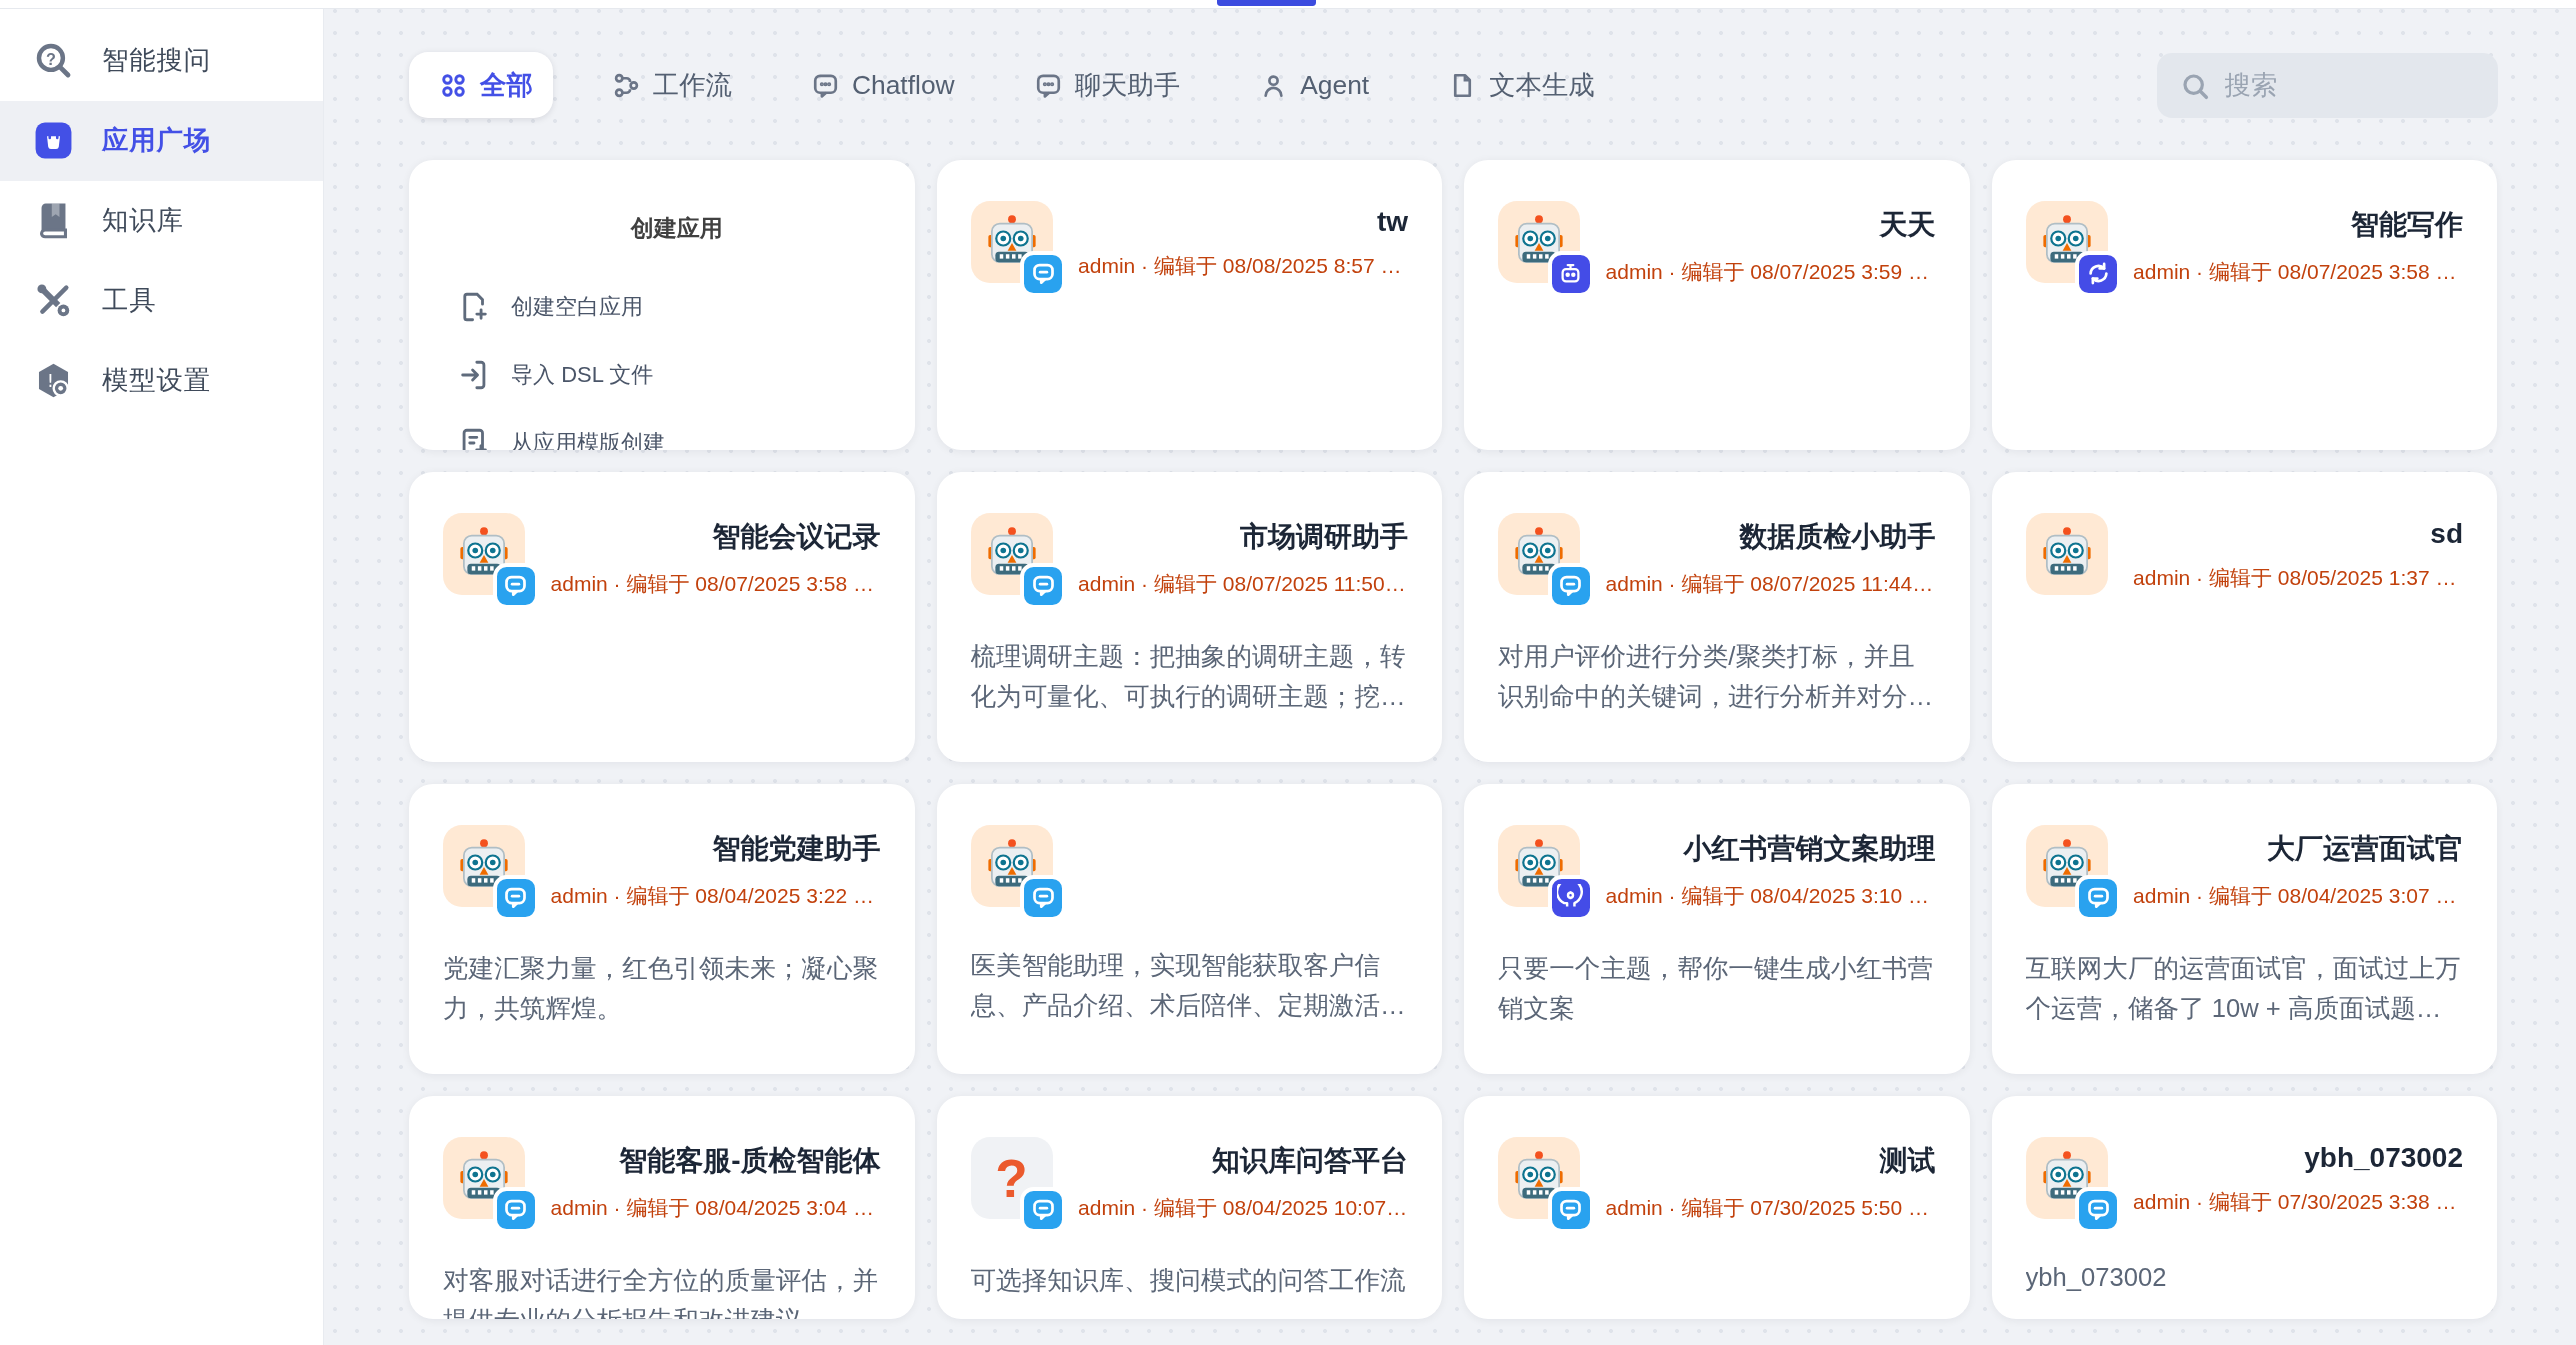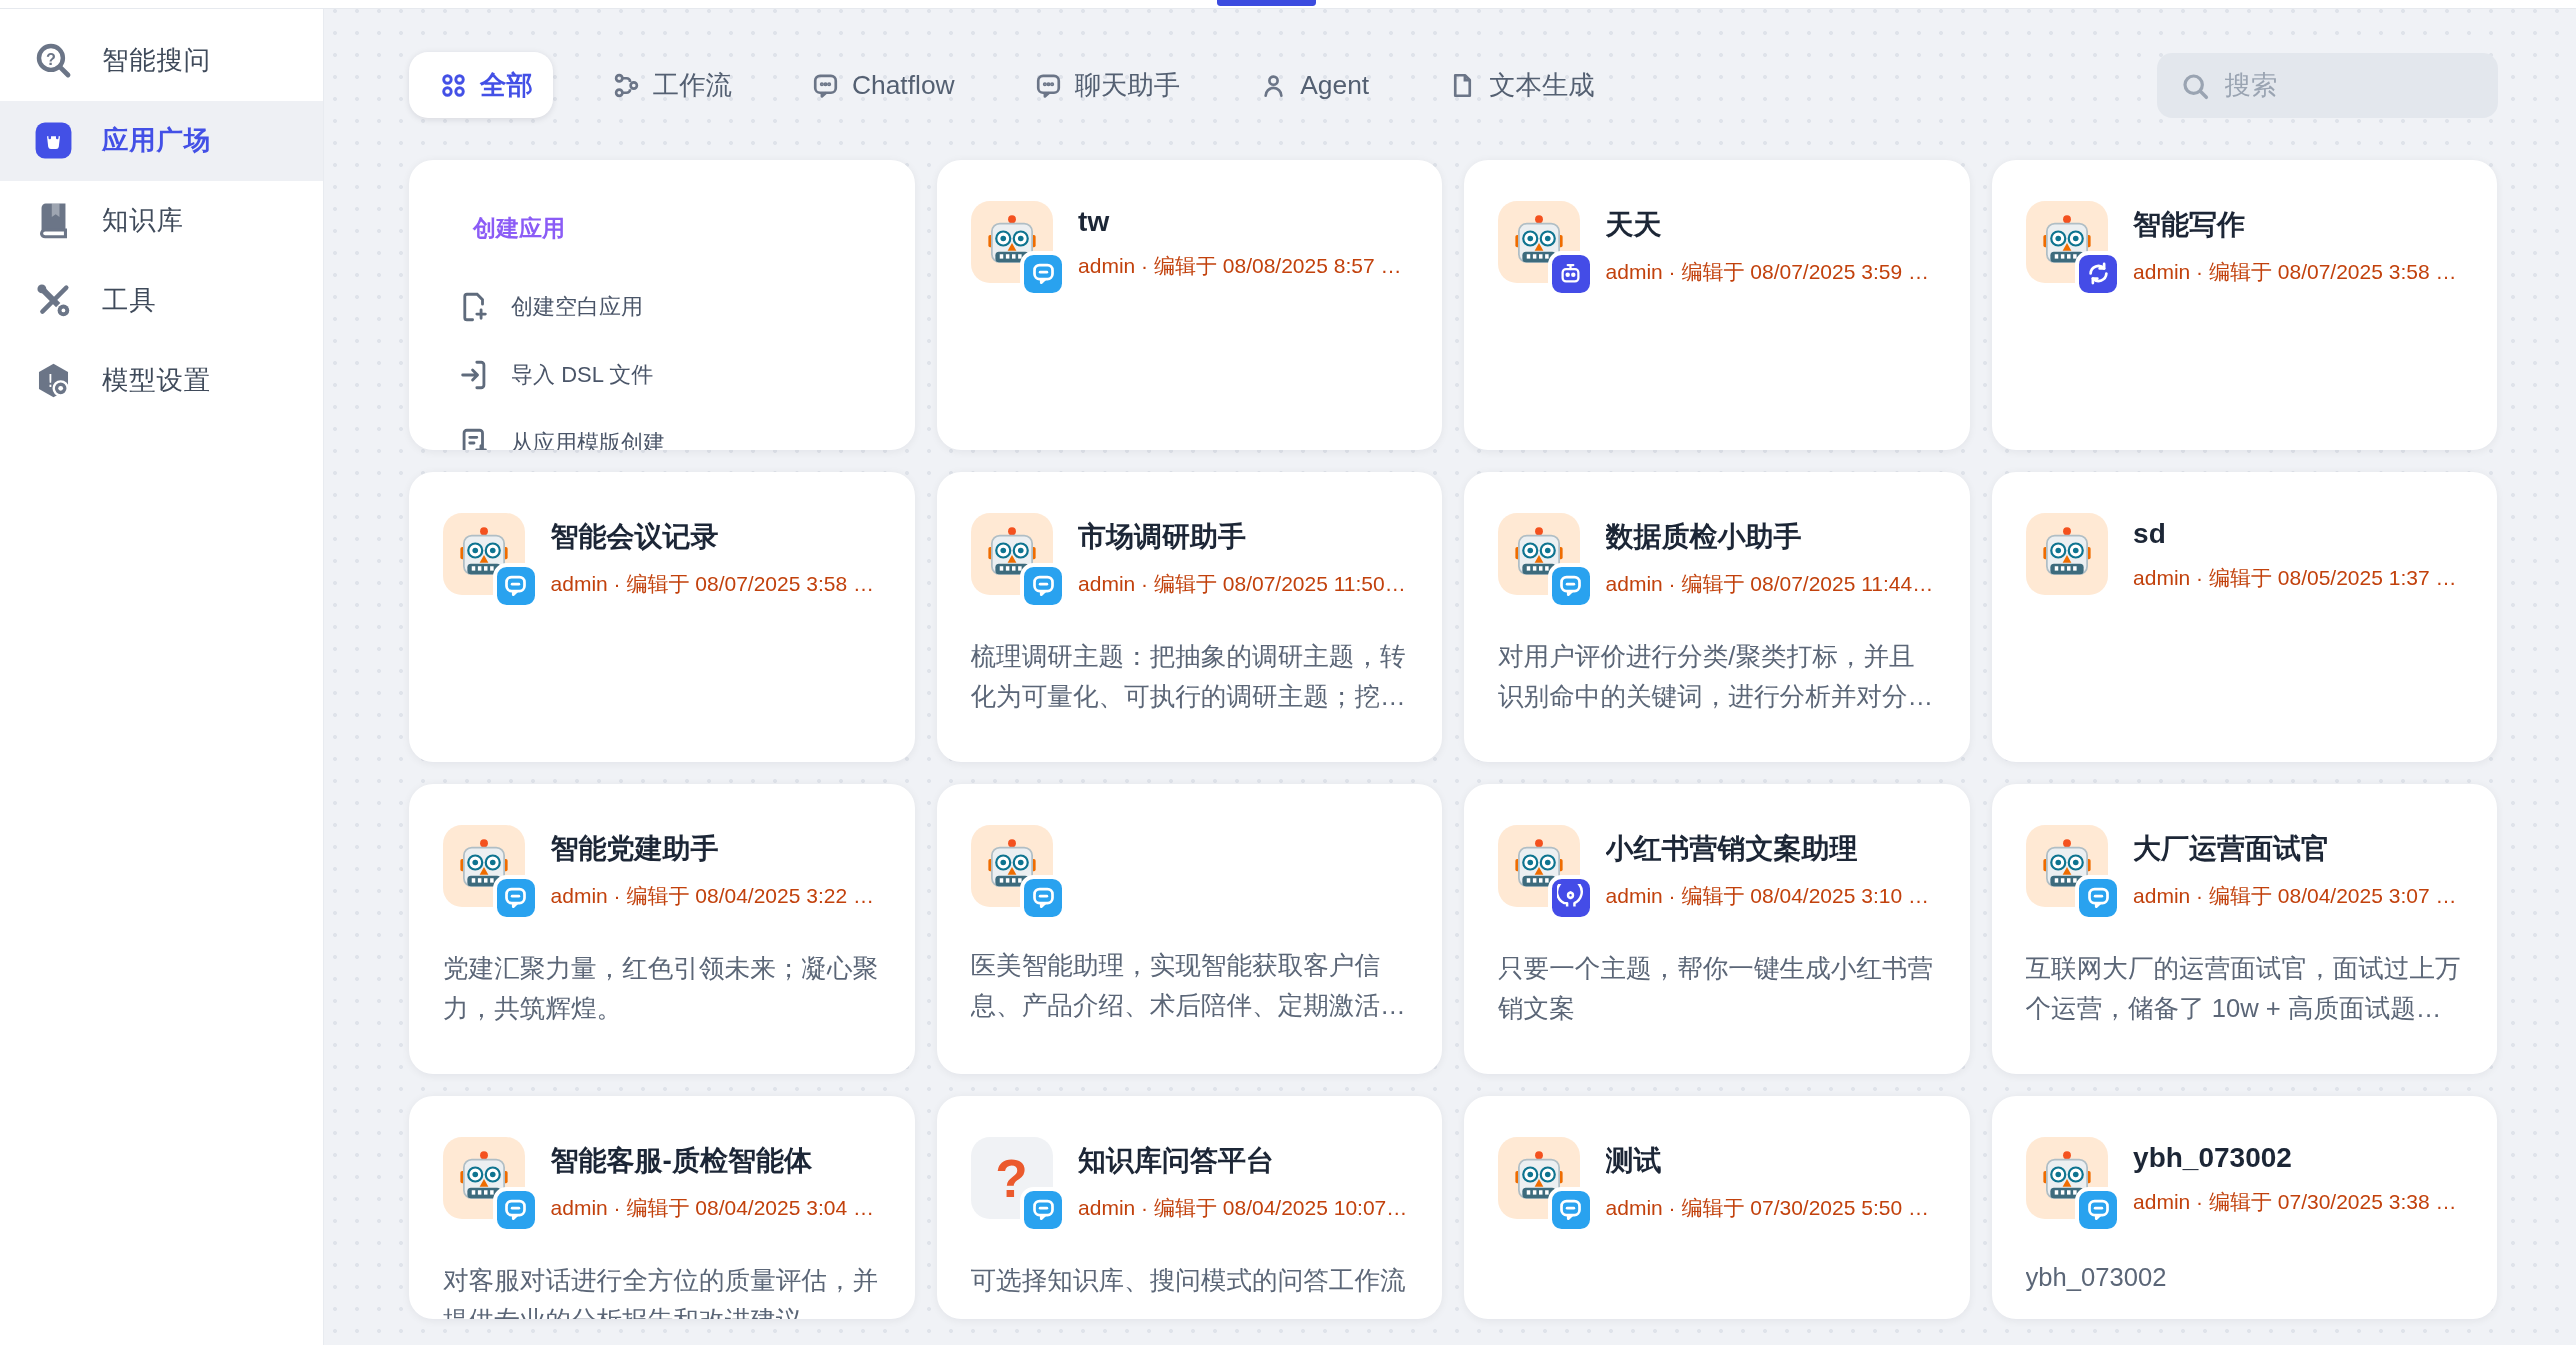--- a/index.html
+++ b/index.html
@@ -52,29 +52,29 @@
 
   
   .grid { position:absolute; left:409px; top:160px; width:2088px;
     display:grid; grid-template-columns:repeat(4,1fr);
     grid-template-rows:290px 290px 290px 223px; gap:22px; z-index:5; }
   .card { background:#ffffff; border-radius:24px;
     box-shadow:0 1.7px 8.5px rgba(16,24,40,.06); position:relative;
     padding:41px 34px; overflow:hidden; cursor:pointer; }
 
   
-  .create-title { font-size:23px; color:#8b5cf6; font-weight:bold;
-    margin:12px 0 29px 30px; }
+  .create-title { font-size:23px; color:#404040; font-weight:bold;
+    margin:12px 0 29px 30px;text-align:center; }
   .c-item { display:flex; align-items:center; gap:20.5px; padding:17px 13.6px;
     border-radius:13.6px; cursor:pointer; }
   .c-item svg { width:34px; height:34px; flex:0 0 auto; }
   .c-label { font-size:22px; color:#4a5568; }
 
   
-  .app-head { display:flex; align-items:flex-start; gap:25.6px; }
+  .app-head { display:flex; align-items:flex-start; gap:25.6px;text-align:right; }
   .tile { width:82px; height:82px; border-radius:19px; position:relative;
     display:flex; align-items:center; justify-content:center; flex:0 0 auto; }
   .tile svg.robot { width:56px; height:56px; }
   .qmark { font-size:53px; font-weight:bold; color:#eb5a2d; }
   .badge { position:absolute; right:-13.6px; bottom:-13.6px; width:46px; height:46px;
     border-radius:13.6px; border:4.3px solid #ffffff;
     display:flex; align-items:center; justify-content:center; }
   .badge svg { width:27px; height:27px; }
   .app-tx { min-width:0; padding-top:5.1px; }
   .app-name { font-size:28px; font-weight:bold; color:#1c2636;

